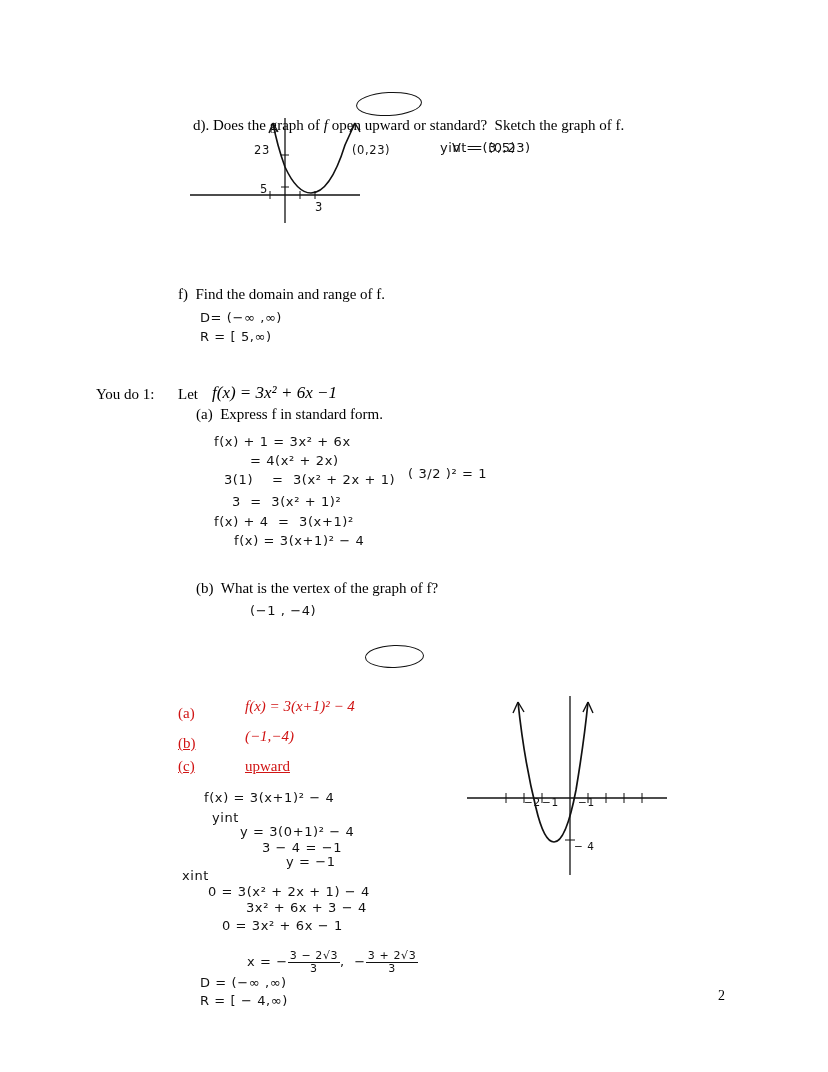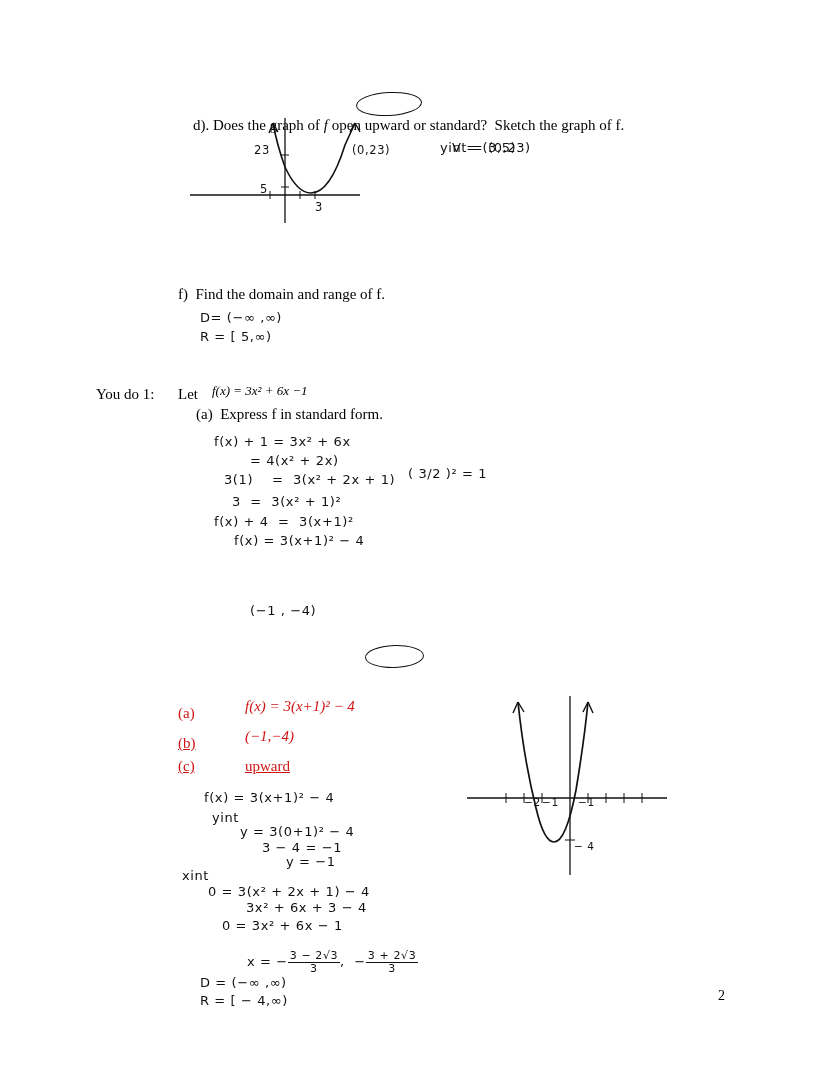--- a/index.html
+++ b/index.html
@@ -40,21 +40,21 @@
     font-family: "Liberation Serif", serif;
     font-size: 15px;
     color: #d01414;
     white-space: pre;
   }
   .red.ul { text-decoration: underline; }
   .math {
     position: absolute;
     font-family: "Liberation Serif", serif;
     font-style: italic;
-    font-size: 13px;
+    font-size: 17px;
     white-space: pre;
     color: #000;
   }
   .ellipse {
     position: absolute;
     border: 1.6px solid #111;
     border-radius: 50%;
   }
   .pagenum {
     position: absolute;
@@ -119,20 +119,21 @@
   <div class="txt" style="left:196px; top:406px;">(a)  Express f in standard form.</div>
 
   <div class="hand" style="left:214px; top:434px;">f(x) + 1 = 3x² + 6x</div>
   <div class="hand" style="left:250px; top:453px;">= 4(x² + 2x)</div>
   <div class="hand" style="left:224px; top:472px;">3(1)    =  3(x² + 2x + 1)</div>
   <div class="hand" style="left:232px; top:494px;">3  =  3(x² + 1)²</div>
   <div class="hand" style="left:214px; top:514px;">f(x) + 4  =  3(x+1)²</div>
   <div class="hand" style="left:234px; top:533px;">f(x) = 3(x+1)² − 4</div>
   <div class="hand" style="left:408px; top:466px;">( 3/2 )² = 1</div>
 
+  <div class="txt" style="left:196px; top:580px;">(b)  What is the vertex of the graph of f?</div>
   <div class="hand" style="left:250px; top:603px;">(−1 , −4)</div>
 
   <div class="ellipse" style="left:365px; top:645px; width:57px; height:21px; transform:rotate(-2deg);"></div>
 
   <div class="red" style="left:178px; top:705px;">(a)</div>
   <div class="red ital" style="left:245px; top:698px;">f(x) = 3(x+1)² − 4</div>
 
   <div class="red ul" style="left:178px; top:735px;">(b)</div>
   <div class="red ital" style="left:245px; top:728px;">(−1,−4)</div>
 

